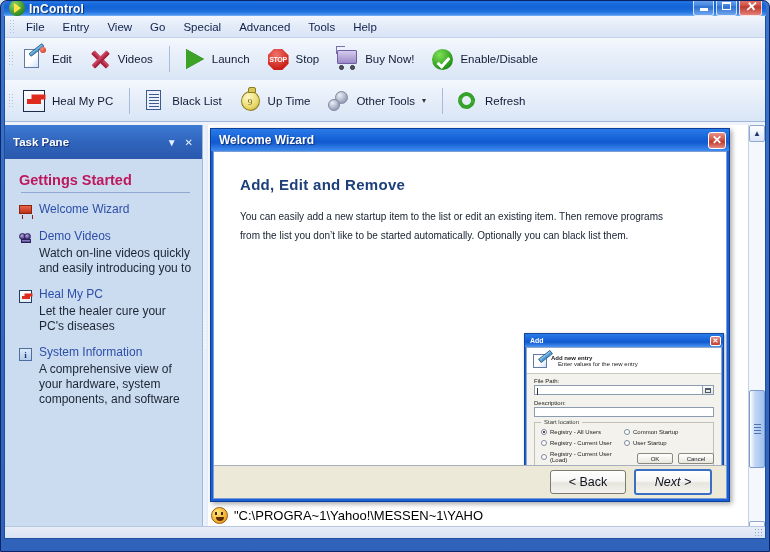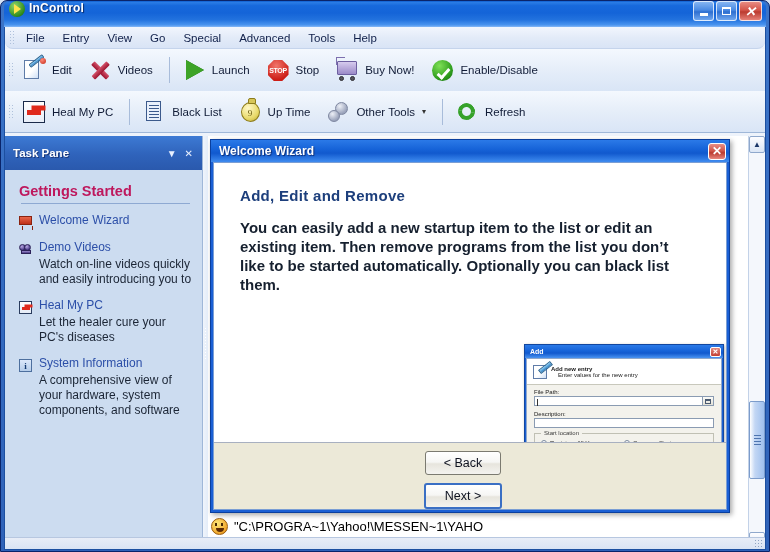--- a/index.html
+++ b/index.html
@@ -20,28 +20,28 @@
     width: 770px; height: 552px;
     background: linear-gradient(to bottom, #3b74c8 0%, #2f62b8 100%);
     border: 1px solid #0a246a;
     border-radius: 7px 7px 0 0;
     padding: 0 3px 3px 3px;
     overflow: hidden;
   }
 
   
   #titlebar {
-    height: 26px;
+    height: 15px;
     position: relative;
     background: linear-gradient(to bottom,
         #0e5fd0 0%, #2a7ce5 6%, #1769dc 18%,
         #1464d8 46%, #2272de 72%, #4a94ef 92%, #87b9f6 100%);
     border-radius: 6px 6px 0 0;
     display: flex;
-    align-items: flex-start;
+    align-items: flex-end;
     padding: 0 2px 0 4px;
   }
   #app-icon {
     width: 16px; height: 16px;
     margin: 0 4px 0 1px;
     position: relative;
     flex: none;
   }
   #app-icon .ring {
     position: absolute; left: 0; top: 0;
@@ -102,21 +102,20 @@
     overflow: hidden;
   }
 
   
   #menubar {
     height: 22px;
     background: linear-gradient(to bottom, #f2f6fd 0%, #e3ebf8 50%, #d9e4f6 100%);
     display: flex; align-items: center;
     padding-left: 4px;
     border-bottom: 1px solid #c5d4ec;
-    border-radius: 8px;
   }
   .grip {
     width: 6px; height: 16px;
     background-image: radial-gradient(circle, #a9bcd8 40%, transparent 42%);
     background-size: 3px 3px;
     opacity: .9;
     flex: none;
     margin-right: 2px;
   }
   .menu-item {
@@ -408,48 +407,47 @@
     border: 1px solid #7a9ed4;
     overflow: hidden;
   }
   #wiz-content { position:absolute; left:0; top:0; right:0; bottom:49px; background:#fff; padding: 24px 26px 0 26px; }
   #wiz-heading {
     font-size: 15px; font-weight: bold; color: #1d3f7c;
     letter-spacing: .3px;
     margin-bottom: 14px;
   }
   #wiz-para {
-    font-size: 15px; color: #16202f; line-height: 19px;
+    font-size: 10px; color: #16202f; line-height: 19px;
     max-width: 430px;
-    font-weight: bold;
   }
   #wiz-link {
     position: absolute; left: 26px; bottom: 16px;
     font-size: 13px; color: #122038;
     text-decoration: underline; cursor: pointer;
   }
   #wiz-footer {
-    position: absolute; left:0; right:0; bottom:0; height: 67px;
+    position: absolute; left:0; right:0; bottom:0; height: 33px;
     background: #ece9d8;
     border-top: 1px solid #a8b0c0;
     display: flex; align-items: center; justify-content: flex-end;
-    gap: 8px; padding-right: 14px; flex-direction: column;
+    gap: 8px; padding-right: 14px;
   }
   .wiz-btn {
     min-width: 76px; height: 24px;
     background: linear-gradient(to bottom, #ffffff 0%, #f6f6f4 46%, #e7e5dd 54%, #f4f3ef 100%);
     border: 1px solid #7b7a70;
     border-radius: 3px;
     font-size: 12.5px; color: #0e1220;
     display: flex; align-items: center; justify-content: center;
     cursor: pointer;
   }
   .wiz-btn.default {
     border: 2px solid #3a6fc4;
-    min-width: 78px; height: 26px;
+    min-width: 78px; height: 26px; font-style: italic;
   }
 
   
   #addshot {
     position: absolute;
     left: 310px; top: 181px;
     width: 200px; height: 139px;
     background: #1a5fd4;
     border: 1px solid #12479f;
     font-size: 5.2px;

